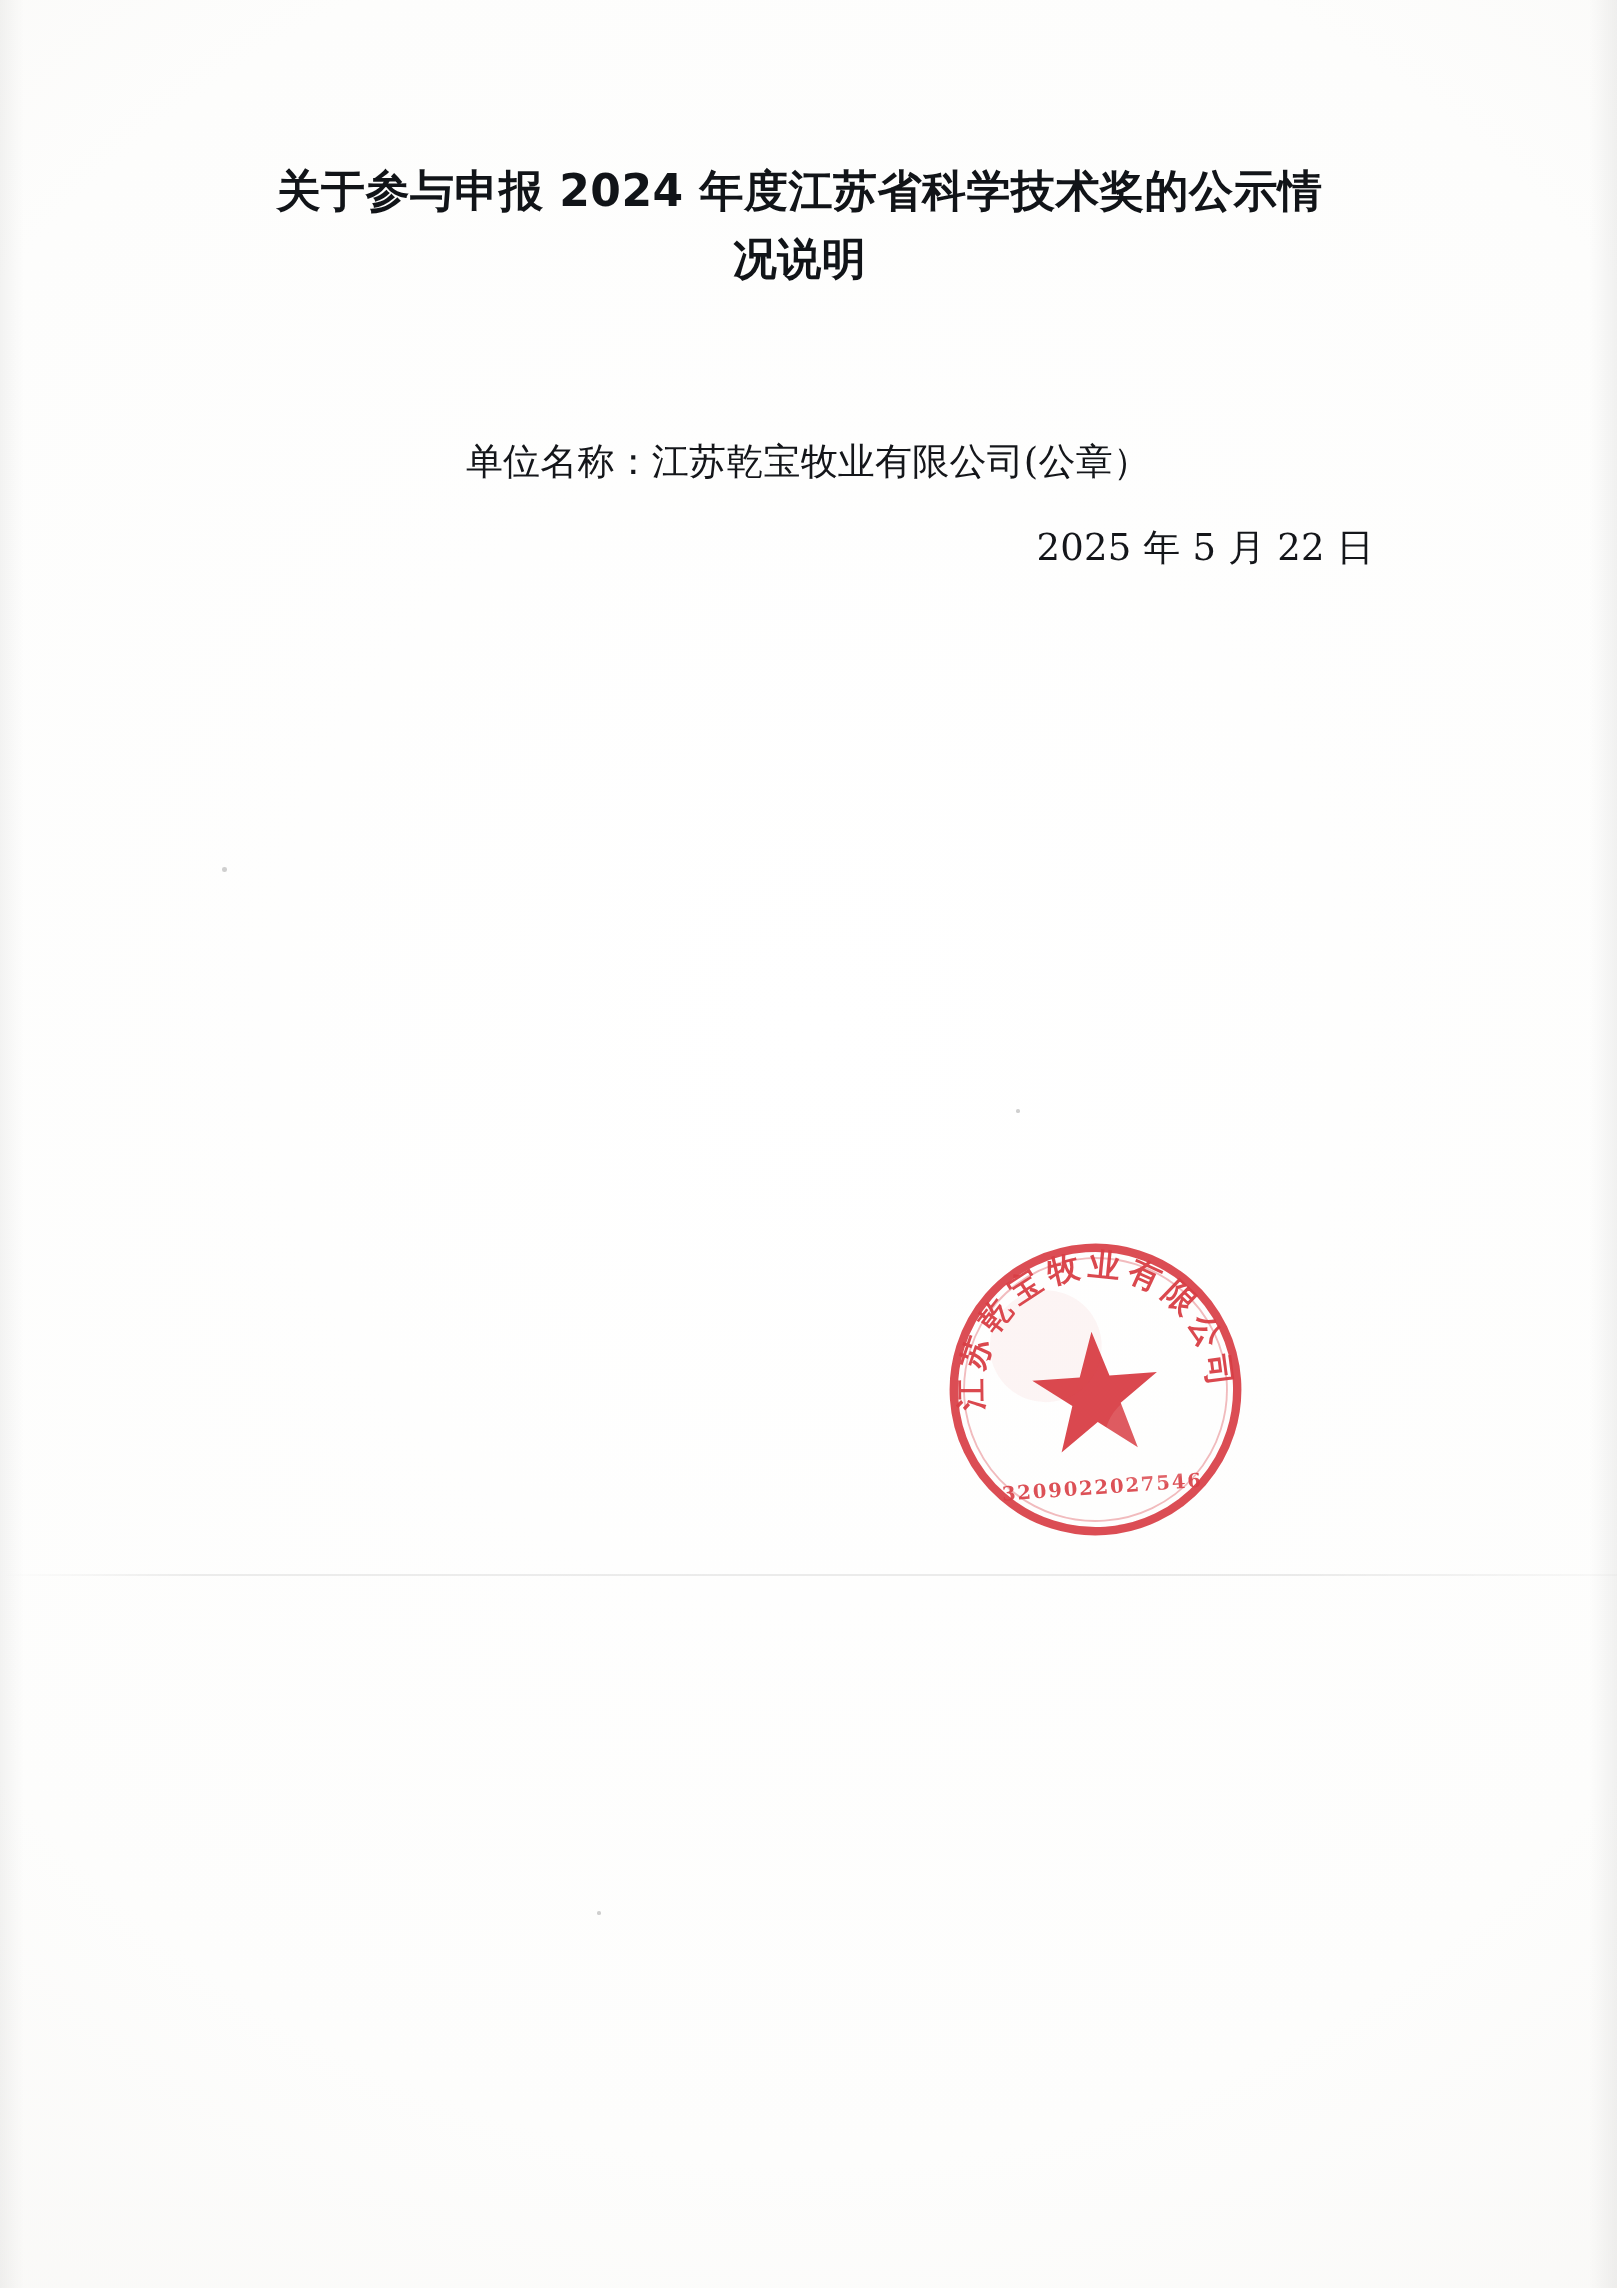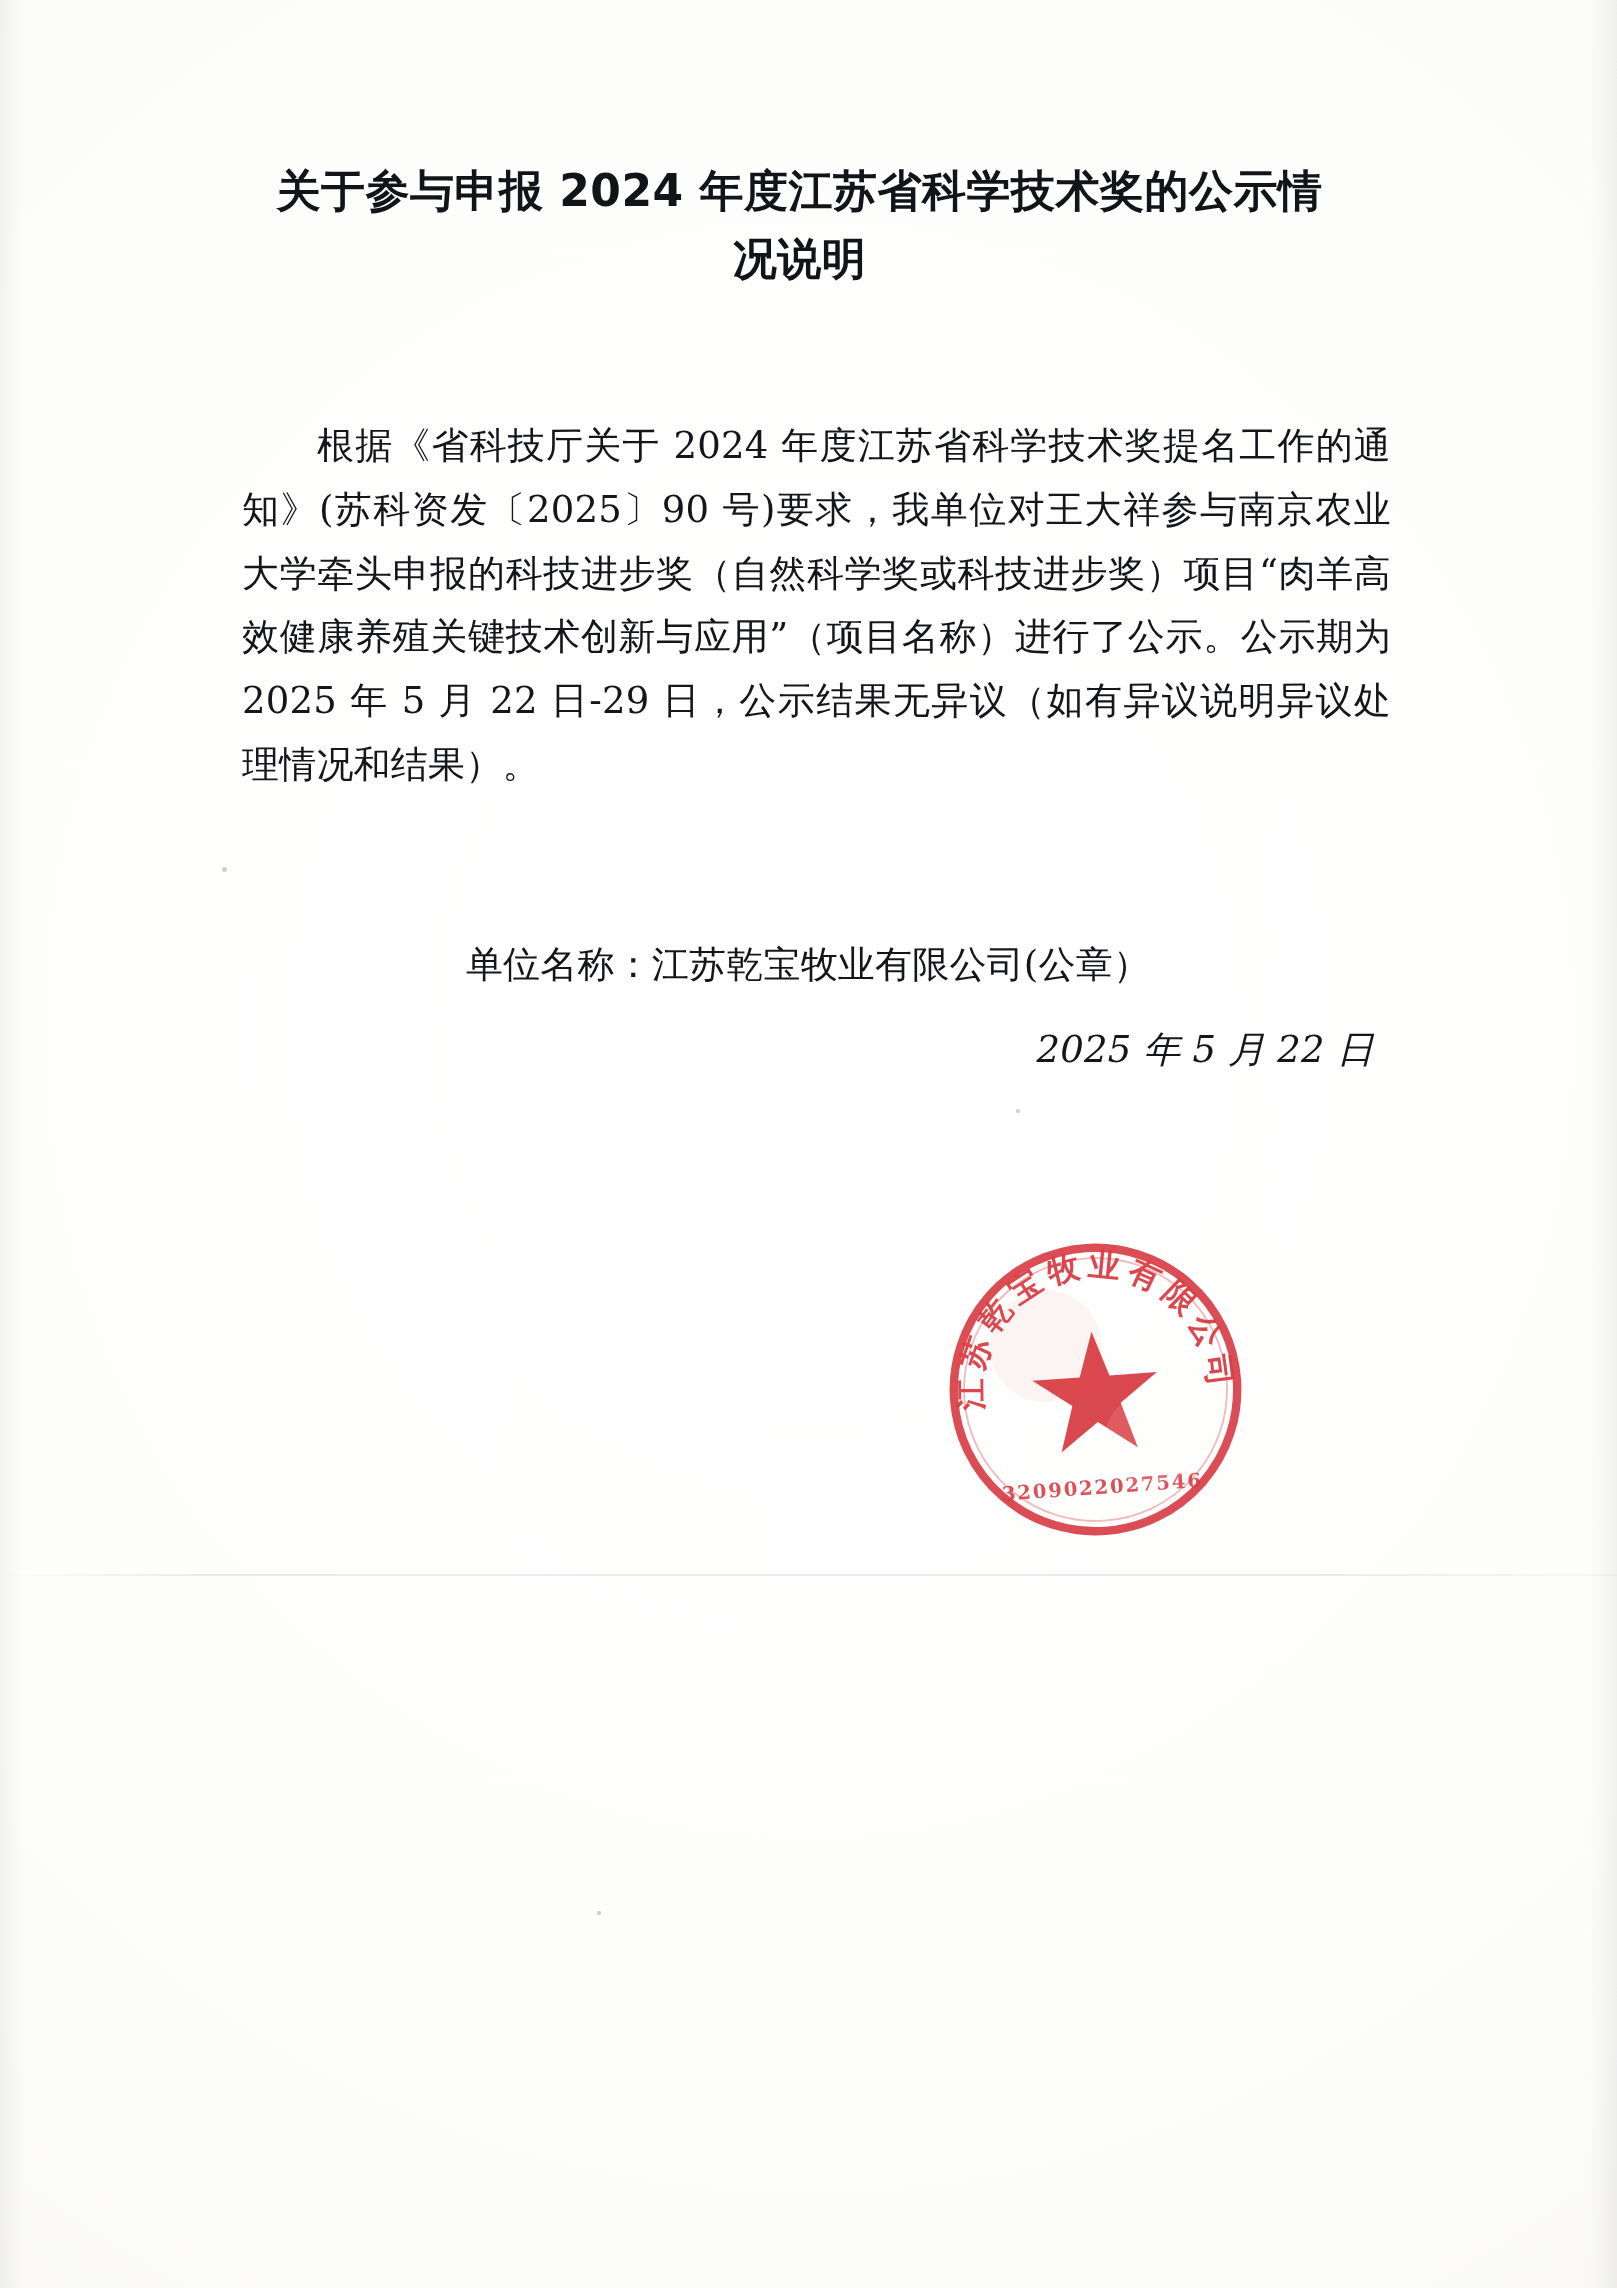--- a/index.html
+++ b/index.html
@@ -101,21 +101,20 @@
     letter-spacing: 0.2px;
   }
   .sign-date {
     font-size: 37px;
     line-height: 1.7;
     color: #14161a;
     text-align: right;
     padding-right: 17px;
     margin-top: 22.4px;
     letter-spacing: 0.2px;
-    font-style: italic;
   }
 
   
   .seal {
     position: absolute;
     left: 937px;
     top: 1231px;
     width: 317px;
     height: 317px;
     pointer-events: none;
@@ -141,21 +140,20 @@
 
   <div class="scan-speck" style="left:222px; top:867px; width:4.7px; height:4.7px;"></div>
   <div class="scan-speck" style="left:1016px; top:1109px; width:3.7px; height:3.7px;"></div>
   <div class="scan-speck" style="left:597px; top:1911px; width:3.7px; height:3.7px;"></div>
 
   <div class="content">
 
     <h1 class="doc-title">关于参与申报 2024 年度江苏省科学技术奖的公示情况说明</h1>
 
     <div class="body-block">
-      <p class="para indent">根据《省科技厅关于 2024 年度江苏省科学技术奖提名工作的通知》(苏科资发〔2025〕90 号)要求，我单位对王大祥参与南京农业大学牵头申报的科技进步奖（自然科学奖或科技进步奖）项目“肉羊高效健康养殖关键技术创新与应用”（项目名称）进行了公示。公示期为 2025 年 5 月 22 日-29 日，公示结果无异议（如有异议说明异议处理情况和结果）。</p>
     </div>
 
     <div class="sign-block">
       <div class="sign-line">单位名称：江苏乾宝牧业有限公司(公章）</div>
       <div class="sign-date">2025 年 5 月 22 日</div>
     </div>
 
   </div>
 
   <div class="seal">

